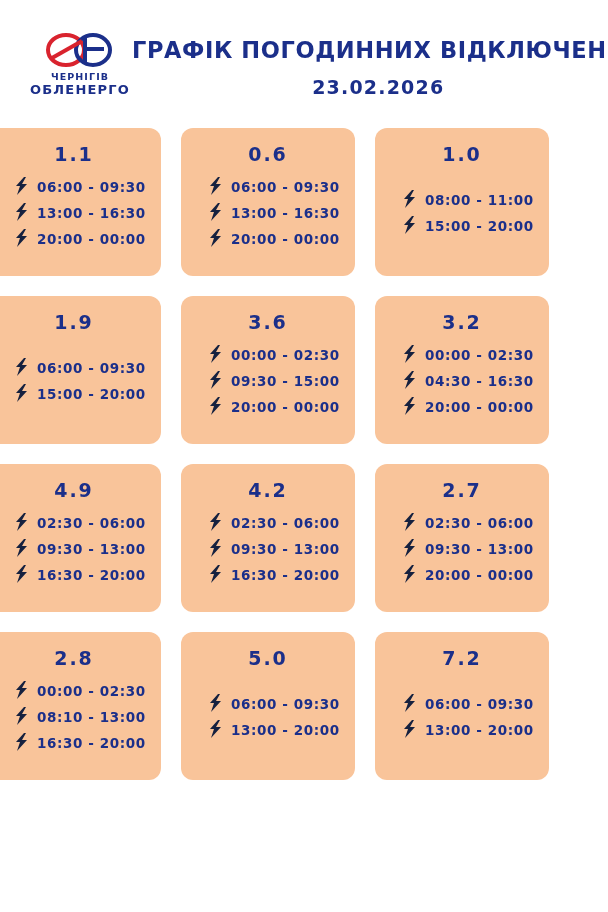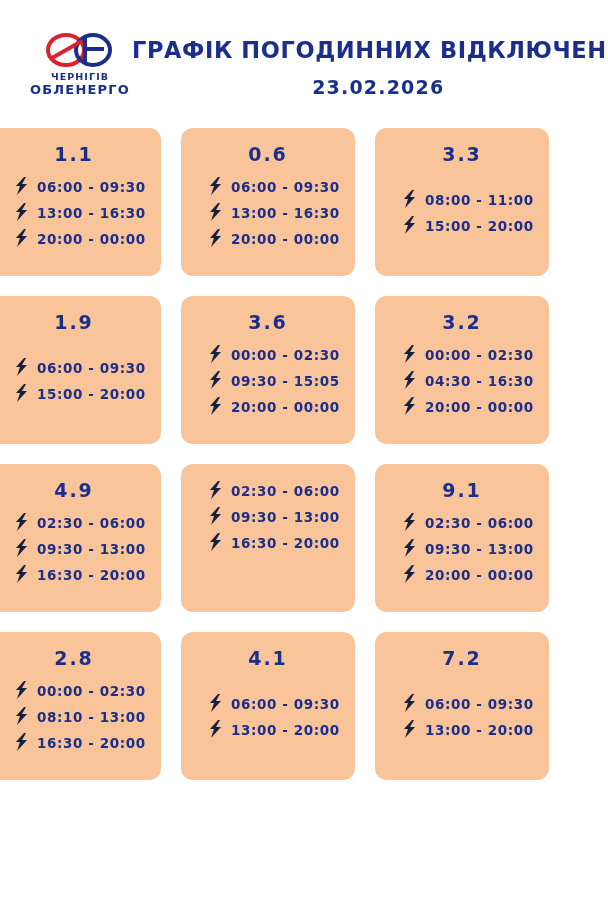--- a/index.html
+++ b/index.html
@@ -224,21 +224,21 @@
             <svg width="16" height="18" viewBox="0 0 16 18">
                 <path d="M11 0 L3 9 L7 9 L4 18 L14 7 L9 7 L13 0 Z" fill="#16213f"></path>
               </svg>
           </span>
           <span class="slot-text">20:00 - 00:00</span>
         </div>
       </div>
     </div>
 
     <div class="card two-slot">
-      <div class="card-title">3.3</div>
+      <div class="card-title">1.0</div>
       <div class="slots">
         <div class="slot">
           <span class="bolt">
             <svg width="16" height="18" viewBox="0 0 16 18">
                 <path d="M11 0 L3 9 L7 9 L4 18 L14 7 L9 7 L13 0 Z" fill="#16213f"></path>
               </svg>
           </span>
           <span class="slot-text">08:00 - 11:00</span>
         </div>
         <div class="slot">
@@ -284,21 +284,21 @@
               </svg>
           </span>
           <span class="slot-text">00:00 - 02:30</span>
         </div>
         <div class="slot">
           <span class="bolt">
             <svg width="16" height="18" viewBox="0 0 16 18">
                 <path d="M11 0 L3 9 L7 9 L4 18 L14 7 L9 7 L13 0 Z" fill="#16213f"></path>
               </svg>
           </span>
-          <span class="slot-text">09:30 - 15:05</span>
+          <span class="slot-text">09:30 - 15:00</span>
         </div>
         <div class="slot">
           <span class="bolt">
             <svg width="16" height="18" viewBox="0 0 16 18">
                 <path d="M11 0 L3 9 L7 9 L4 18 L14 7 L9 7 L13 0 Z" fill="#16213f"></path>
               </svg>
           </span>
           <span class="slot-text">20:00 - 00:00</span>
         </div>
       </div>
@@ -358,20 +358,21 @@
             <svg width="16" height="18" viewBox="0 0 16 18">
                 <path d="M11 0 L3 9 L7 9 L4 18 L14 7 L9 7 L13 0 Z" fill="#16213f"></path>
               </svg>
           </span>
           <span class="slot-text">16:30 - 20:00</span>
         </div>
       </div>
     </div>
 
     <div class="card">
+      <div class="card-title">4.2</div>
       <div class="slots">
         <div class="slot">
           <span class="bolt">
             <svg width="16" height="18" viewBox="0 0 16 18">
                 <path d="M11 0 L3 9 L7 9 L4 18 L14 7 L9 7 L13 0 Z" fill="#16213f"></path>
               </svg>
           </span>
           <span class="slot-text">02:30 - 06:00</span>
         </div>
         <div class="slot">
@@ -387,21 +388,21 @@
             <svg width="16" height="18" viewBox="0 0 16 18">
                 <path d="M11 0 L3 9 L7 9 L4 18 L14 7 L9 7 L13 0 Z" fill="#16213f"></path>
               </svg>
           </span>
           <span class="slot-text">16:30 - 20:00</span>
         </div>
       </div>
     </div>
 
     <div class="card">
-      <div class="card-title">9.1</div>
+      <div class="card-title">2.7</div>
       <div class="slots">
         <div class="slot">
           <span class="bolt">
             <svg width="16" height="18" viewBox="0 0 16 18">
                 <path d="M11 0 L3 9 L7 9 L4 18 L14 7 L9 7 L13 0 Z" fill="#16213f"></path>
               </svg>
           </span>
           <span class="slot-text">02:30 - 06:00</span>
         </div>
         <div class="slot">
@@ -447,21 +448,21 @@
             <svg width="16" height="18" viewBox="0 0 16 18">
                 <path d="M11 0 L3 9 L7 9 L4 18 L14 7 L9 7 L13 0 Z" fill="#16213f"></path>
               </svg>
           </span>
           <span class="slot-text">16:30 - 20:00</span>
         </div>
       </div>
     </div>
 
     <div class="card two-slot">
-      <div class="card-title">4.1</div>
+      <div class="card-title">5.0</div>
       <div class="slots">
         <div class="slot">
           <span class="bolt">
             <svg width="16" height="18" viewBox="0 0 16 18">
                 <path d="M11 0 L3 9 L7 9 L4 18 L14 7 L9 7 L13 0 Z" fill="#16213f"></path>
               </svg>
           </span>
           <span class="slot-text">06:00 - 09:30</span>
         </div>
         <div class="slot">

